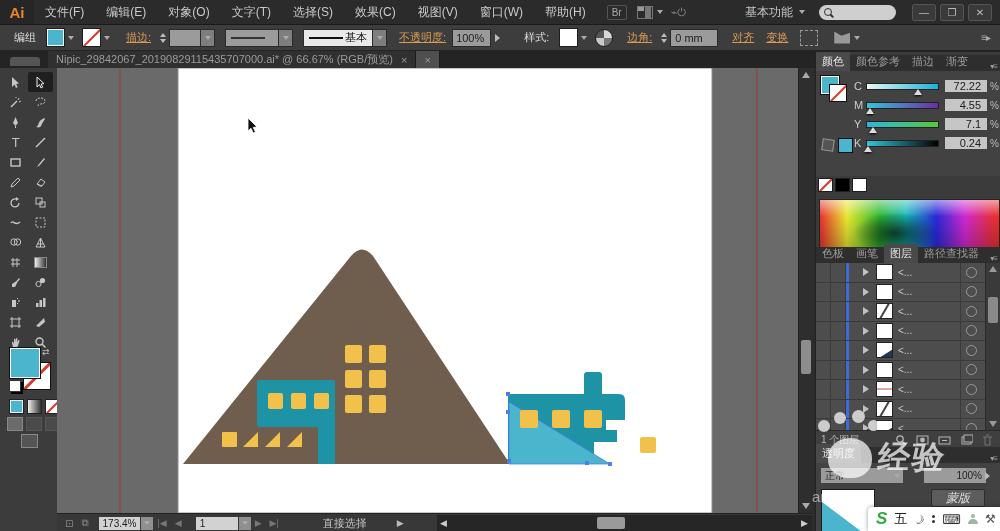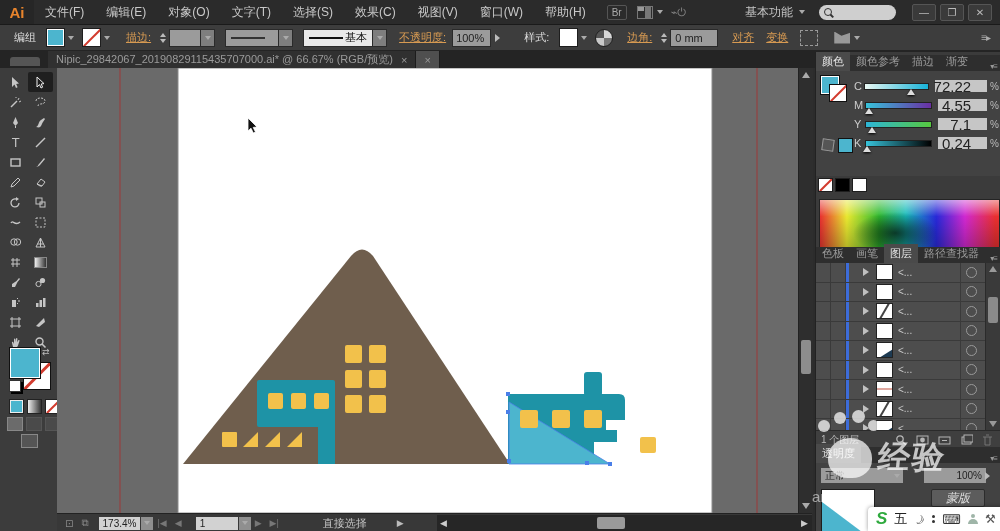--- a/index.html
+++ b/index.html
@@ -104,21 +104,21 @@
   .ptab{padding:2px 6px 2px;color:#9a9a9a;}
   .ptab.on{background:#4a4a4a;color:#e2e2e2;}
   .pmenu{margin-left:auto;color:#999;font-size:8px;padding-right:4px;letter-spacing:-1px;}
   .colorbody{position:absolute;left:0;top:19px;width:185px;height:105px;background:#424242;}
   .chrow{position:absolute;left:38px;width:145px;height:14px;display:flex;align-items:center;}
   .chlabel{width:12px;color:#ccc;font-size:11px;}
   .chtrack{position:relative;width:72px;height:5px;border:1px solid #222;}
   .chthumb{position:absolute;top:5px;margin-left:-4px;width:0;height:0;
            border-left:4px solid transparent;border-right:4px solid transparent;border-bottom:6px solid #ddd;
            filter:drop-shadow(0 1px 1px #000);}
-  .chval{width:36px;height:12px;background:#c6c6c6;color:#222;font-size:15px;display:flex;align-items:center;justify-content:flex-end;padding-right:16px;margin-left:6px;}
+  .chval{width:36px;height:12px;background:#c6c6c6;color:#222;font-size:11px;display:flex;align-items:center;justify-content:flex-end;padding-right:6px;margin-left:6px;}
   .chpct{color:#bbb;font-size:10px;margin-left:3px;}
   .g-c{background:linear-gradient(90deg,#e9f8f3,#17b2d8);}
   .g-m{background:linear-gradient(90deg,#37c3db,#6a2ea2);}
   .g-y{background:linear-gradient(90deg,#2db6d7,#57c83e);}
   .g-k{background:linear-gradient(90deg,#37c3db,#000);}
   .minifill{position:absolute;left:4px;top:4px;width:18px;height:18px;background:#4cb5ce;border:1px solid #111;box-shadow:inset 0 0 0 1px #fff;}
   .ministroke{position:absolute;left:13px;top:13px;width:16px;height:16px;background:#fff;border:1px solid #111;overflow:hidden;}
   .ministroke:after{content:"";position:absolute;left:-3px;top:6px;width:26px;height:2px;background:#d23b2e;transform:rotate(-45deg);}
   .cube{position:absolute;left:6px;top:68px;width:10px;height:10px;border:1px solid #999;background:#555;transform:rotate(8deg);}
   .gamutsw{position:absolute;left:22px;top:67px;width:13px;height:13px;background:#4cb5ce;border:1px solid #111;}

